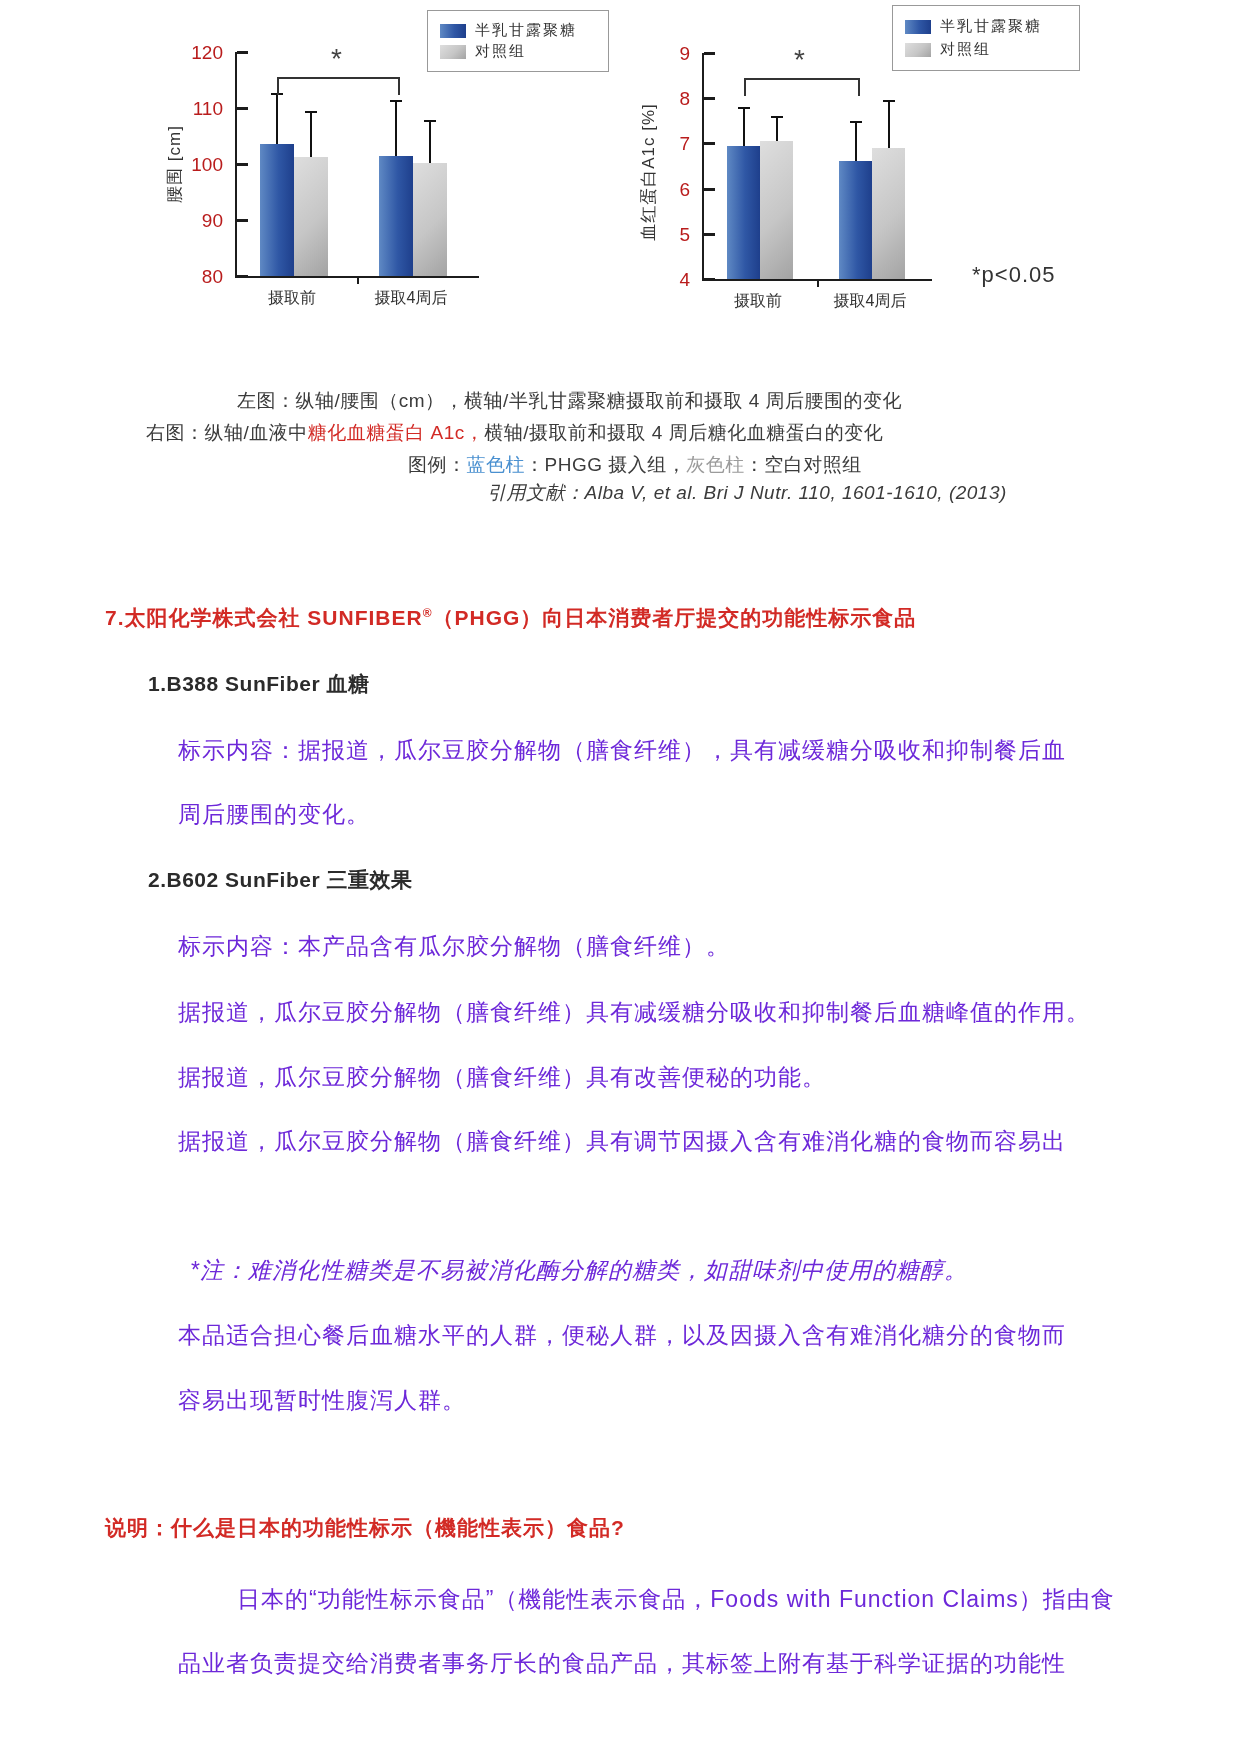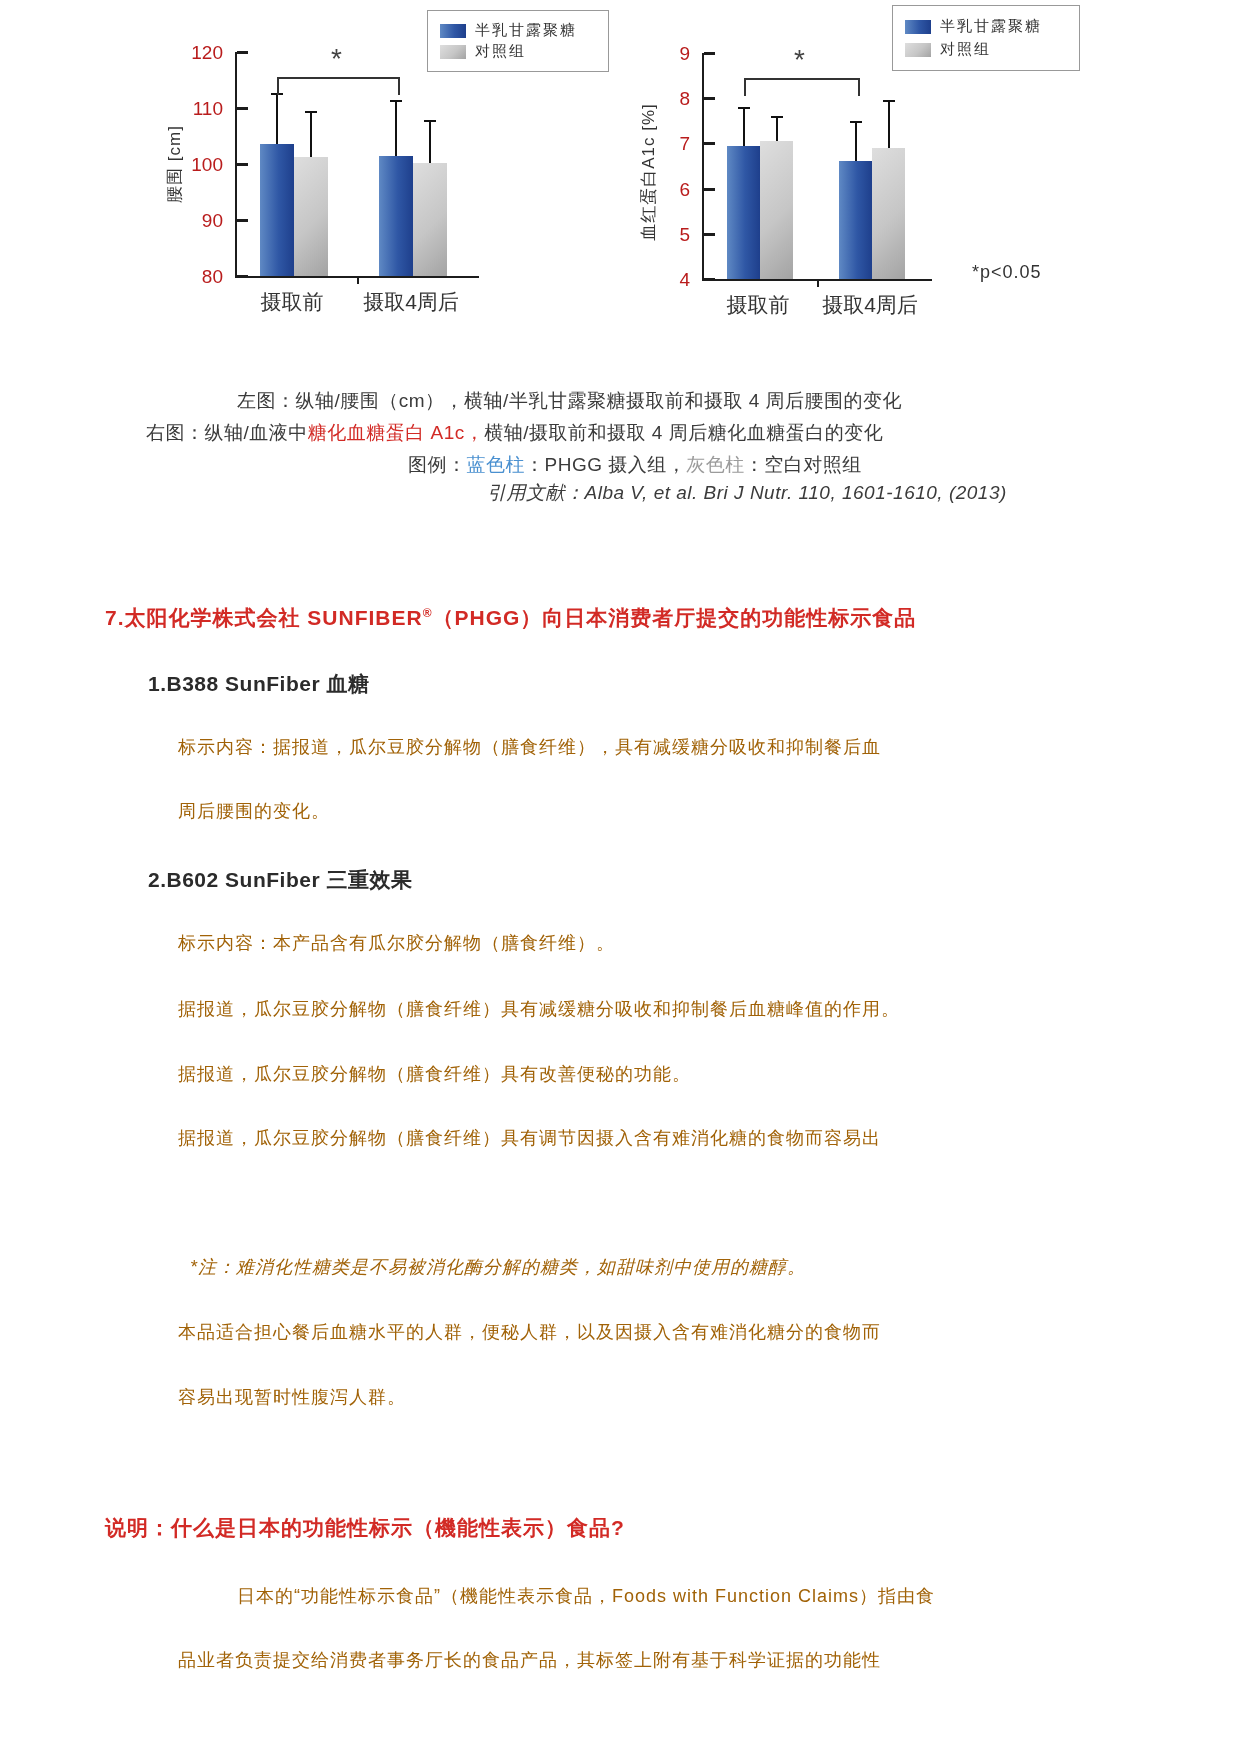--- a/index.html
+++ b/index.html
@@ -10,38 +10,38 @@
   .plot{position:absolute;border-left:2px solid #1c1c1c;border-bottom:2px solid #1c1c1c;}
   .ytick-label{position:absolute;width:44px;text-align:right;font-size:19px;color:#b91c1c;line-height:1;}
   .ytick{position:absolute;height:3px;background:#1c1c1c;}
   .bar{position:absolute;bottom:0;}
   .bar-blue{background:linear-gradient(90deg,#5f89c4 0%,#2f57a5 55%,#1e3f8c 100%);}
   .bar-gray{background:linear-gradient(135deg,#dedede 0%,#c6c6c6 55%,#a3a3a3 100%);}
   .errline{position:absolute;width:2px;background:#111;}
   .errcap{position:absolute;height:2px;background:#111;}
   .bracket{position:absolute;border-top:2px solid #333;border-left:2px solid #333;border-right:2px solid #333;}
   .asterisk{position:absolute;font-size:28px;color:#444;transform:translateX(-50%);line-height:1;}
-  .xlab{position:absolute;font-size:21px;color:#333;transform:translateX(-50%);white-space:nowrap;}
+  .xlab{position:absolute;font-size:16px;color:#333;transform:translateX(-50%);white-space:nowrap;}
   .ctick{position:absolute;width:2px;background:#1c1c1c;}
   .ylab{position:absolute;font-size:17px;color:#333;white-space:nowrap;transform:translate(-50%,-50%) rotate(-90deg);letter-spacing:1px;}
   .legend{position:absolute;border:1px solid #999;background:#fff;box-sizing:border-box;padding:9px 12px;display:flex;flex-direction:column;justify-content:space-around;}
   .lrow{display:flex;align-items:center;gap:9px;}
   .lsw{width:26px;height:14px;flex:0 0 auto;}
   .llab{font-size:15px;color:#333;white-space:nowrap;letter-spacing:2px;}
-  .pnote{position:absolute;font-size:18px;color:#333;white-space:nowrap;letter-spacing:1px;}
+  .pnote{position:absolute;font-size:22px;color:#333;white-space:nowrap;letter-spacing:1px;}
   
   .cap{position:absolute;left:0;top:332px;width:1240px;text-align:center;font-size:21px;font-weight:bold;color:#2e2e2e;letter-spacing:1px;white-space:nowrap;}
   .note{position:absolute;font-size:19px;color:#3b3b3b;white-space:nowrap;line-height:1.3;letter-spacing:0.5px;}
   .italic{font-style:italic;}
   .red{color:#d22a25;}
   .bluetxt{color:#4a90d0;}
   .graytxt{color:#9b9b9b;}
   .h-red{position:absolute;font-size:21px;font-weight:bold;color:#d22a25;white-space:nowrap;letter-spacing:1px;}
   .h-item{position:absolute;font-size:21px;font-weight:bold;color:#2b2b2b;white-space:nowrap;letter-spacing:0.5px;}
-  .body-line{position:absolute;font-size:18px;color:#a16207;white-space:nowrap;letter-spacing:1px;line-height:1.2;}
+  .body-line{position:absolute;font-size:23px;color:#6d28d9;white-space:nowrap;letter-spacing:1px;line-height:1.2;}
   sup{font-size:12px;}
 </style>
 </head>
 <body>
 
 <div class="page">
 
   <div class="chart" id="chart-0" style="left:150px;top:0px;width:470px;height:330px;">
       <div class="plot" style="left: 85px; top: 52px; width: 242px; height: 224px;">
         <div class="ytick" style="left: 0px; width: 11px; top: -1px;"></div>

